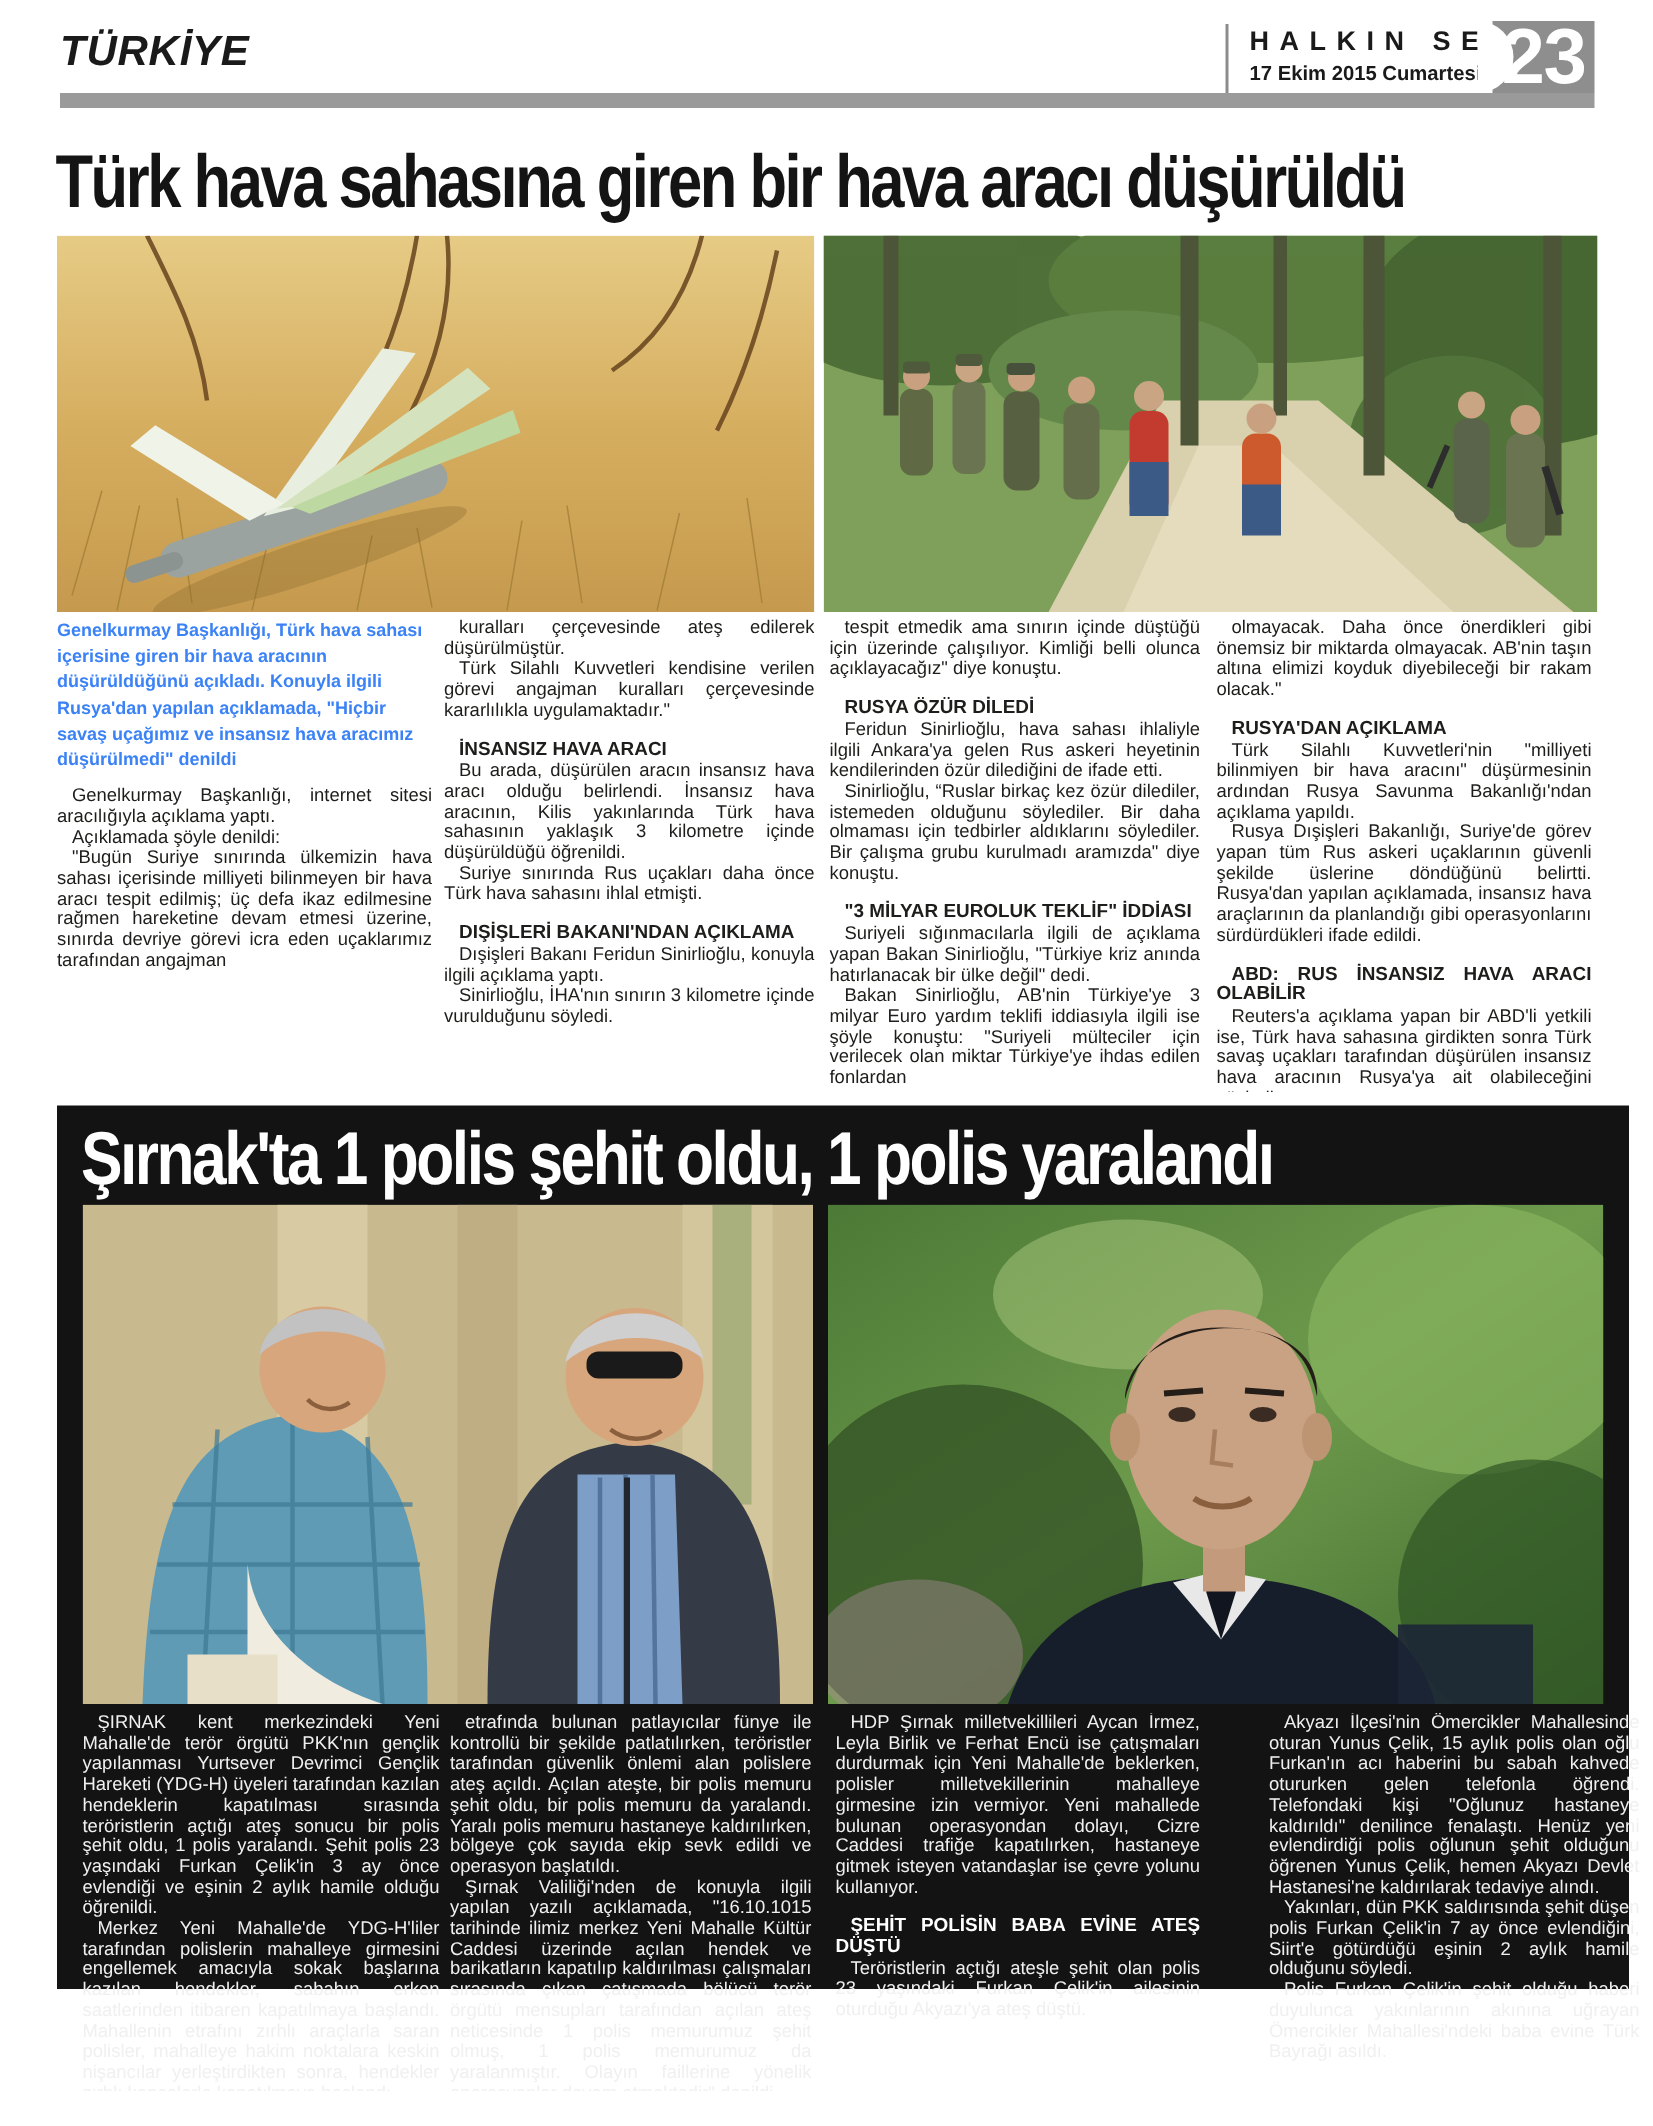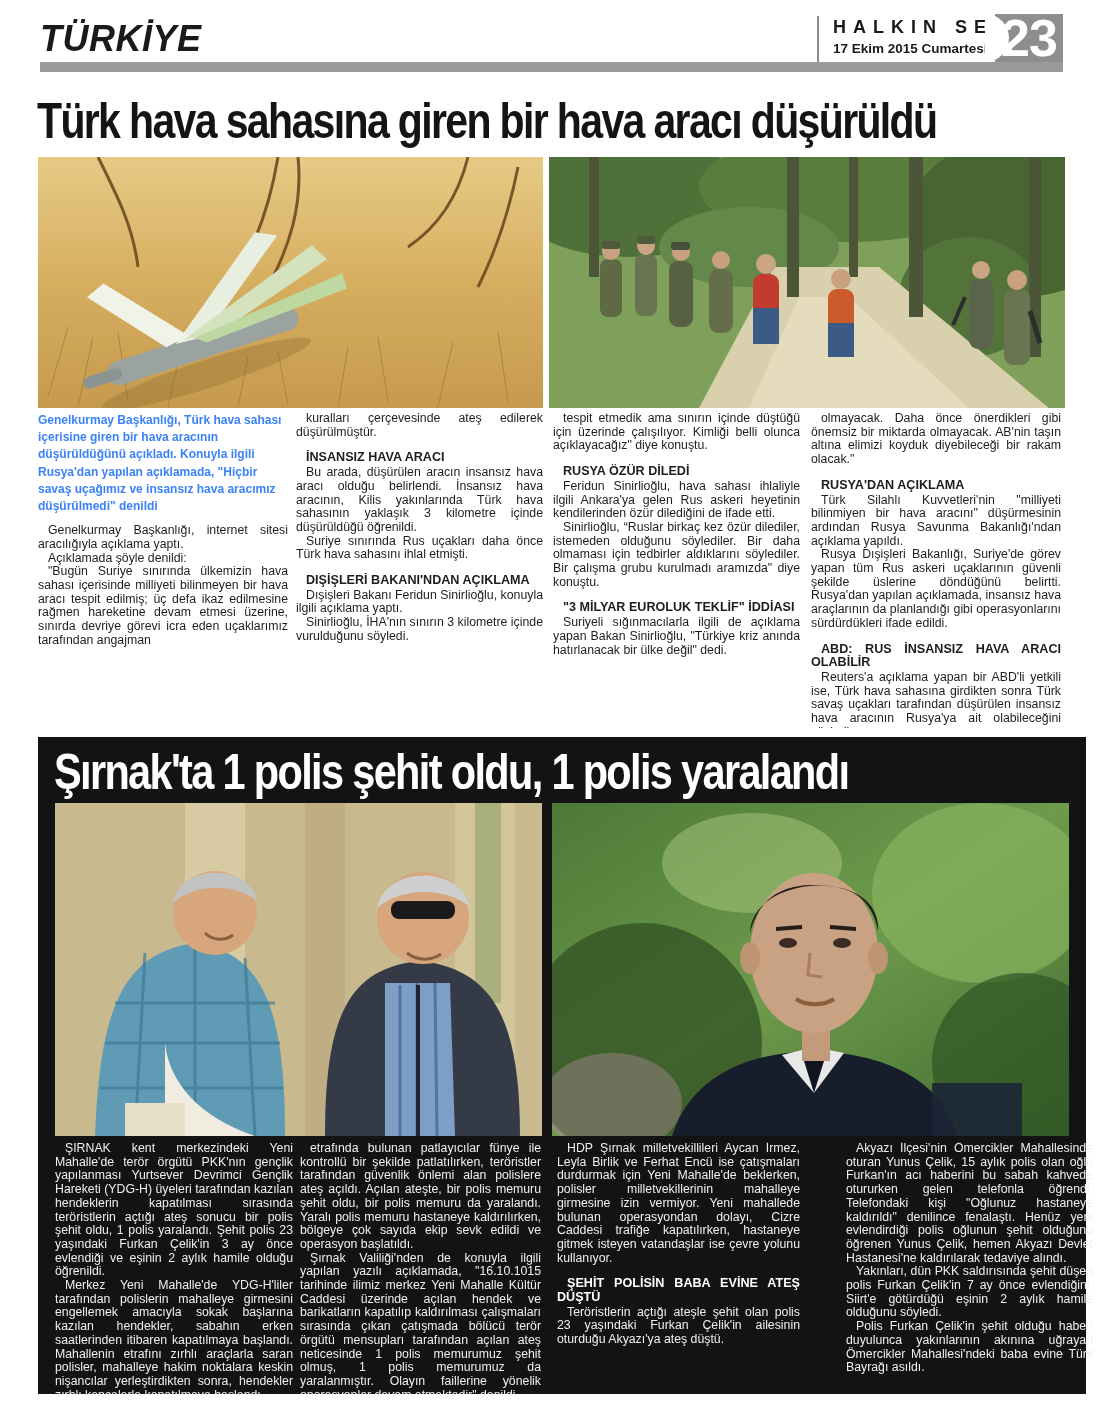--- a/index.html
+++ b/index.html
@@ -1,20 +1,20 @@
 <!DOCTYPE html>
 <html lang="tr"><head>
 <meta charset="utf-8">
 <style>
   html,body{margin:0;padding:0;background:#ffffff;}
   .page{position:relative;width:1102px;height:1417px;background:#fff;overflow:hidden;
         font-family:"Liberation Sans","DejaVu Sans",sans-serif;color:#1d1d1b;}
 
   
-  .section-title{position:absolute;left:40px;top:18px;font-size:36px;font-weight:bold;
+  .section-title{position:absolute;left:40px;top:18px;font-size:28px;font-weight:bold;
                  font-style:italic;letter-spacing:.5px;color:#1a1a1a;}
   .section-rule{position:absolute;left:40px;top:62px;width:1023px;height:10px;background:#9a9a9a;}
   .mast-divider{position:absolute;left:817px;top:16px;width:2px;height:46px;background:#8c8c8c;}
   .paper-name{position:absolute;left:833px;top:17px;font-size:18px;font-weight:bold;
               letter-spacing:7px;color:#1a1a1a;white-space:nowrap;}
   .paper-date{position:absolute;left:833px;top:41px;font-size:13.5px;font-weight:bold;color:#1a1a1a;}
   .pagenum-box{position:absolute;left:995px;top:14px;width:68px;height:48px;background:#8e8e8e;
                display:flex;align-items:center;justify-content:center;}
   .pagenum-box span{font-size:52px;font-weight:bold;color:#fff;letter-spacing:-1px;}
   .pagenum-notch{position:absolute;left:985px;top:14px;width:24px;height:48px;background:#fff;
@@ -38,21 +38,21 @@
   .c1{left:38px;width:250px;}
   .c2{left:296px;width:247px;}
   .c3{left:553px;width:247px;}
   .c4{left:811px;width:250px;}
   .para{margin:0;text-indent:10px;}
   .sub{margin:12px 0 1px 0;font-size:12.6px;font-weight:bold;text-indent:10px;}
   .lede{font-size:12px;font-weight:bold;line-height:17.2px;text-align:left;
         color:#3b82f6;margin:0 0 9px 0;}
 
   
-  .panel{position:absolute;left:38px;top:737px;width:1048px;height:657px;background:#131313;}
+  .panel{position:absolute;left:38px;top:737px;width:1048px;height:589px;background:#131313;}
   .ph3{left:17px;top:66px;width:487px;height:333px;}
   .ph4{left:514px;top:66px;width:517px;height:333px;}
   .pcol{position:absolute;top:405px;height:252px;overflow:hidden;text-align:justify;
         font-size:12.3px;line-height:13.7px;color:#f0f0f0;}
   .pc1{left:17px;width:238px;}
   .pc2{left:262px;width:241px;}
   .pc3{left:519px;width:243px;}
   .pc4{left:777px;width:247px;margin-left:31px;}
   .pcol .sub{color:#ffffff;}
 </style>
@@ -180,34 +180,36 @@
   <div class="col c1">
     <div class="lede">Genelkurmay Başkanlığı, Türk hava sahası içerisine giren bir hava aracının düşürüldüğünü açıkladı. Konuyla ilgili Rusya'dan yapılan açıklamada, "Hiçbir savaş uçağımız ve insansız hava aracımız düşürülmedi" denildi</div>
     <div>
         <p class="para">Genelkurmay Başkanlığı, internet sitesi aracılığıyla açıklama yaptı.</p>
         <p class="para">Açıklamada şöyle denildi:</p>
         <p class="para">"Bugün Suriye sınırında ülkemizin hava sahası içerisinde milliyeti bilinmeyen bir hava aracı tespit edilmiş; üç defa ikaz edilmesine rağmen hareketine devam etmesi üzerine, sınırda devriye görevi icra eden uçaklarımız tarafından angajman</p>
       </div>
   </div>
   <div class="col c2">
       <p class="para">kuralları çerçevesinde ateş edilerek düşürülmüştür.</p>
+      <p class="para">Türk Silahlı Kuvvetleri kendisine verilen görevi angajman kuralları çerçevesinde kararlılıkla uygulamaktadır."</p>
       <h4 class="sub">İNSANSIZ HAVA ARACI</h4>
       <p class="para">Bu arada, düşürülen aracın insansız hava aracı olduğu belirlendi. İnsansız hava aracının, Kilis yakınlarında Türk hava sahasının yaklaşık 3 kilometre içinde düşürüldüğü öğrenildi.</p>
       <p class="para">Suriye sınırında Rus uçakları daha önce Türk hava sahasını ihlal etmişti.</p>
       <h4 class="sub">DIŞİŞLERİ BAKANI'NDAN AÇIKLAMA</h4>
       <p class="para">Dışişleri Bakanı Feridun Sinirlioğlu, konuyla ilgili açıklama yaptı.</p>
       <p class="para">Sinirlioğlu, İHA'nın sınırın 3 kilometre içinde vurulduğunu söyledi.</p>
     </div>
   <div class="col c3">
       <p class="para">tespit etmedik ama sınırın içinde düştüğü için üzerinde çalışılıyor. Kimliği belli olunca açıklayacağız" diye konuştu.</p>
       <h4 class="sub">RUSYA ÖZÜR DİLEDİ</h4>
       <p class="para">Feridun Sinirlioğlu, hava sahası ihlaliyle ilgili Ankara'ya gelen Rus askeri heyetinin kendilerinden özür dilediğini de ifade etti.</p>
       <p class="para">Sinirlioğlu, “Ruslar birkaç kez özür dilediler, istemeden olduğunu söylediler. Bir daha olmaması için tedbirler aldıklarını söylediler. Bir çalışma grubu kurulmadı aramızda" diye konuştu.</p>
       <h4 class="sub">"3 MİLYAR EUROLUK TEKLİF" İDDİASI</h4>
       <p class="para">Suriyeli sığınmacılarla ilgili de açıklama yapan Bakan Sinirlioğlu, "Türkiye kriz anında hatırlanacak bir ülke değil" dedi.</p>
+      <p class="para">Bakan Sinirlioğlu, AB'nin Türkiye'ye 3 milyar Euro yardım teklifi iddiasıyla ilgili ise şöyle konuştu: "Suriyeli mülteciler için verilecek olan miktar Türkiye'ye ihdas edilen fonlardan</p>
     </div>
   <div class="col c4">
       <p class="para">olmayacak. Daha önce önerdikleri gibi önemsiz bir miktarda olmayacak. AB'nin taşın altına elimizi koyduk diyebileceği bir rakam olacak."</p>
       <h4 class="sub">RUSYA'DAN AÇIKLAMA</h4>
       <p class="para">Türk Silahlı Kuvvetleri'nin "milliyeti bilinmiyen bir hava aracını" düşürmesinin ardından Rusya Savunma Bakanlığı'ndan açıklama yapıldı.</p>
       <p class="para">Rusya Dışişleri Bakanlığı, Suriye'de görev yapan tüm Rus askeri uçaklarının güvenli şekilde üslerine döndüğünü belirtti. Rusya'dan yapılan açıklamada, insansız hava araçlarının da planlandığı gibi operasyonlarını sürdürdükleri ifade edildi.</p>
       <h4 class="sub">ABD: RUS İNSANSIZ HAVA ARACI OLABİLİR</h4>
       <p class="para">Reuters'a açıklama yapan bir ABD'li yetkili ise, Türk hava sahasına girdikten sonra Türk savaş uçakları tarafından düşürülen insansız hava aracının Rusya'ya ait olabileceğini söyledi.</p>
     </div>
 

